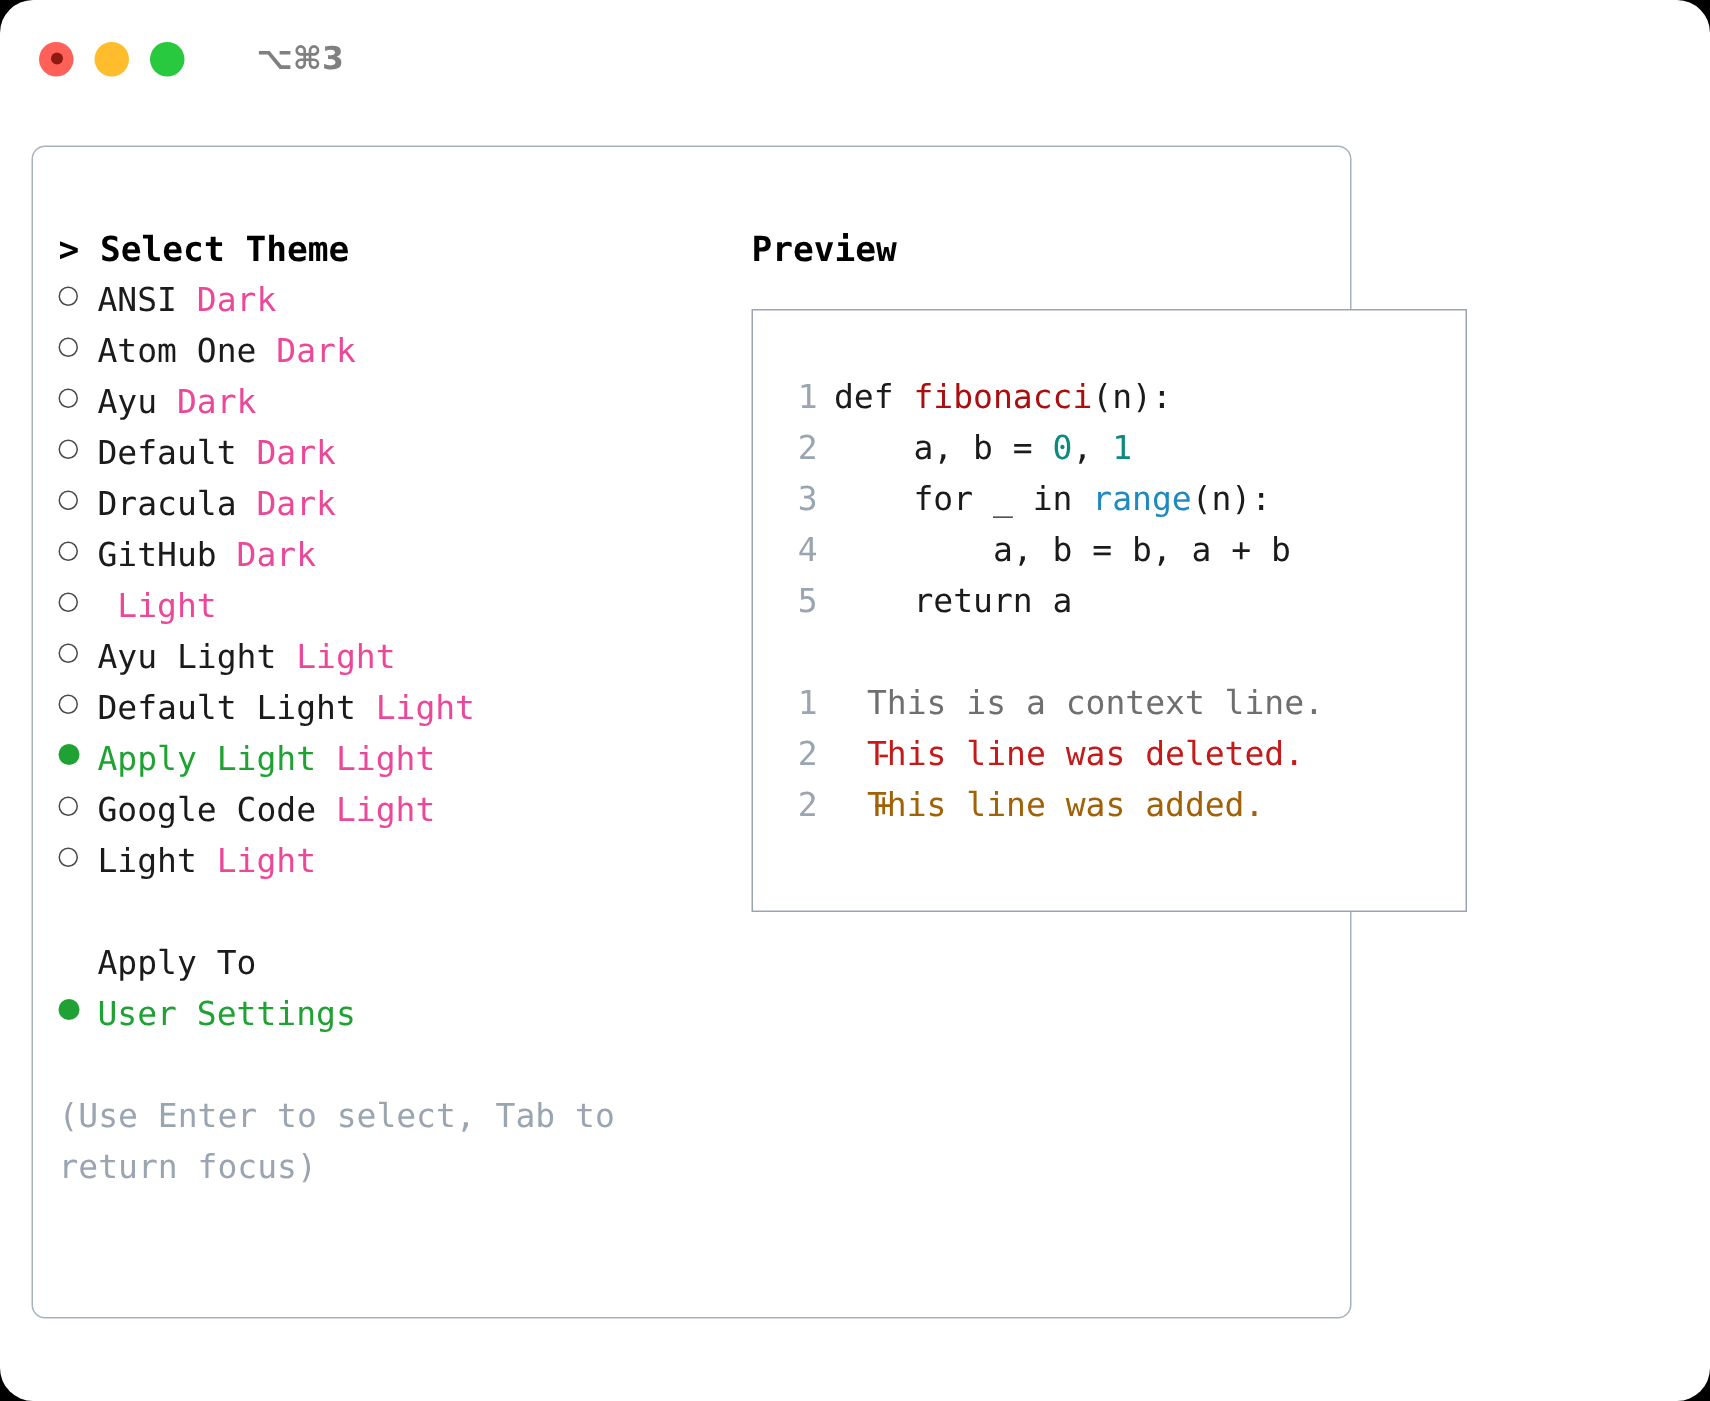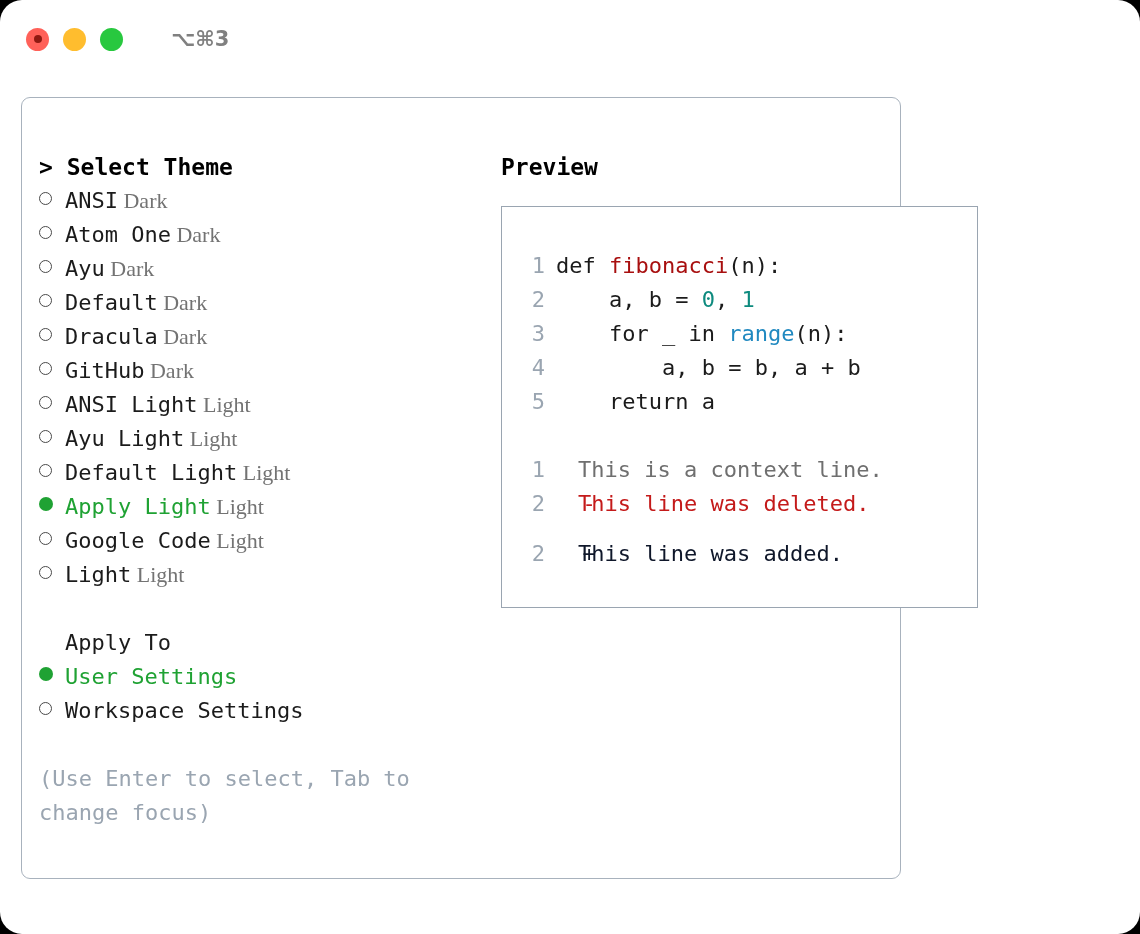--- a/index.html
+++ b/index.html
@@ -129,21 +129,21 @@
   }
   .marker .filled {
     width: 14px;
     height: 14px;
     background: #1fa233;
     border-radius: 50%;
     display: block;
   }
   .theme-name { color: #1b1b1b; }
   .theme-row.selected .theme-name { color: #1fa233; }
-  .theme-variant { color: #737373; font-family: Liberation Serif, serif; }
+  .theme-variant { color: #ec4899; }
   .gap-block { height: 34px; }
   .subsection-title {
     font-size: 22px;
     color: #1b1b1b;
     line-height: 34px;
     white-space: pre;
     padding-left: 26px;
   }
   .hint {
     font-size: 22px;
@@ -190,21 +190,21 @@
   }
   .code-text { color: #1b1b1b; white-space: pre; }
   .tok-def     { color: #1b1b1b; text-align: center; }
   .tok-func    { color: #a80f0f; }
   .tok-num     { color: #0d8a7e; }
   .tok-builtin { color: #2089c0; }
   .diff-gap { height: 34px; }
   .diff-sign { width: 22px; flex: 0 0 22px; white-space: pre; }
   .diff-context { color: #6f6f6f; }
   .diff-del     { color: #c41a1a; }
-  .diff-add     { color: #0f172a; margin-top: 16px; }
+  .diff-add     { color: #a16207; }
 </style>
 </head>
 <body>
 
 <div class="window">
 
   <div class="titlebar">
     <div class="dots">
       <span class="dot red"></span>
       <span class="dot yellow"></span>
@@ -220,41 +220,40 @@
 
         <div class="section-title">&gt; Select Theme</div>
 
         <div class="theme-list" id="theme-list">
             <div class="theme-row"><span class="marker"><span class="ring"></span></span><span class="theme-name">ANSI</span><span class="theme-variant"> Dark</span></div>
             <div class="theme-row"><span class="marker"><span class="ring"></span></span><span class="theme-name">Atom One</span><span class="theme-variant"> Dark</span></div>
             <div class="theme-row"><span class="marker"><span class="ring"></span></span><span class="theme-name">Ayu</span><span class="theme-variant"> Dark</span></div>
             <div class="theme-row"><span class="marker"><span class="ring"></span></span><span class="theme-name">Default</span><span class="theme-variant"> Dark</span></div>
             <div class="theme-row"><span class="marker"><span class="ring"></span></span><span class="theme-name">Dracula</span><span class="theme-variant"> Dark</span></div>
             <div class="theme-row"><span class="marker"><span class="ring"></span></span><span class="theme-name">GitHub</span><span class="theme-variant"> Dark</span></div>
-            <div class="theme-row"><span class="marker"><span class="ring"></span></span><span class="theme-name">ANSI Light</span><span class="theme-variant"> Light</span></div>
+            <div class="theme-row"><span class="marker"><span class="ring"></span></span><span class="theme-variant"> Light</span></div>
             <div class="theme-row"><span class="marker"><span class="ring"></span></span><span class="theme-name">Ayu Light</span><span class="theme-variant"> Light</span></div>
             <div class="theme-row"><span class="marker"><span class="ring"></span></span><span class="theme-name">Default Light</span><span class="theme-variant"> Light</span></div>
             <div class="theme-row selected"><span class="marker"><span class="filled"></span></span><span class="theme-name">Apply Light</span><span class="theme-variant"> Light</span></div>
             <div class="theme-row"><span class="marker"><span class="ring"></span></span><span class="theme-name">Google Code</span><span class="theme-variant"> Light</span></div>
             <div class="theme-row"><span class="marker"><span class="ring"></span></span><span class="theme-name">Light</span><span class="theme-variant"> Light</span></div>
           </div>
 
         <div class="gap-block"></div>
 
         <div class="subsection-title">Apply To</div>
 
         <div class="theme-list" id="apply-to-list">
             <div class="theme-row selected"><span class="marker"><span class="filled"></span></span><span class="theme-name">User Settings</span></div>
-            <div class="theme-row"><span class="marker"><span class="ring"></span></span><span class="theme-name">Workspace Settings</span></div>
           </div>
 
         <div class="gap-block"></div>
 
         <div class="hint">(Use Enter to select, Tab to</div>
-        <div class="hint">change focus)</div>
+        <div class="hint">return focus)</div>
       </div>
 
       <div class="right-col">
 
         <div class="preview-title">Preview</div>
 
         <div class="preview-box">
           <div class="preview-inner">
             <div id="code-block">
                 <div class="code-line"><span class="lineno">1</span><span class="tok-def">def </span><span class="tok-func">fibonacci</span><span class="code-text">(n):</span></div>

